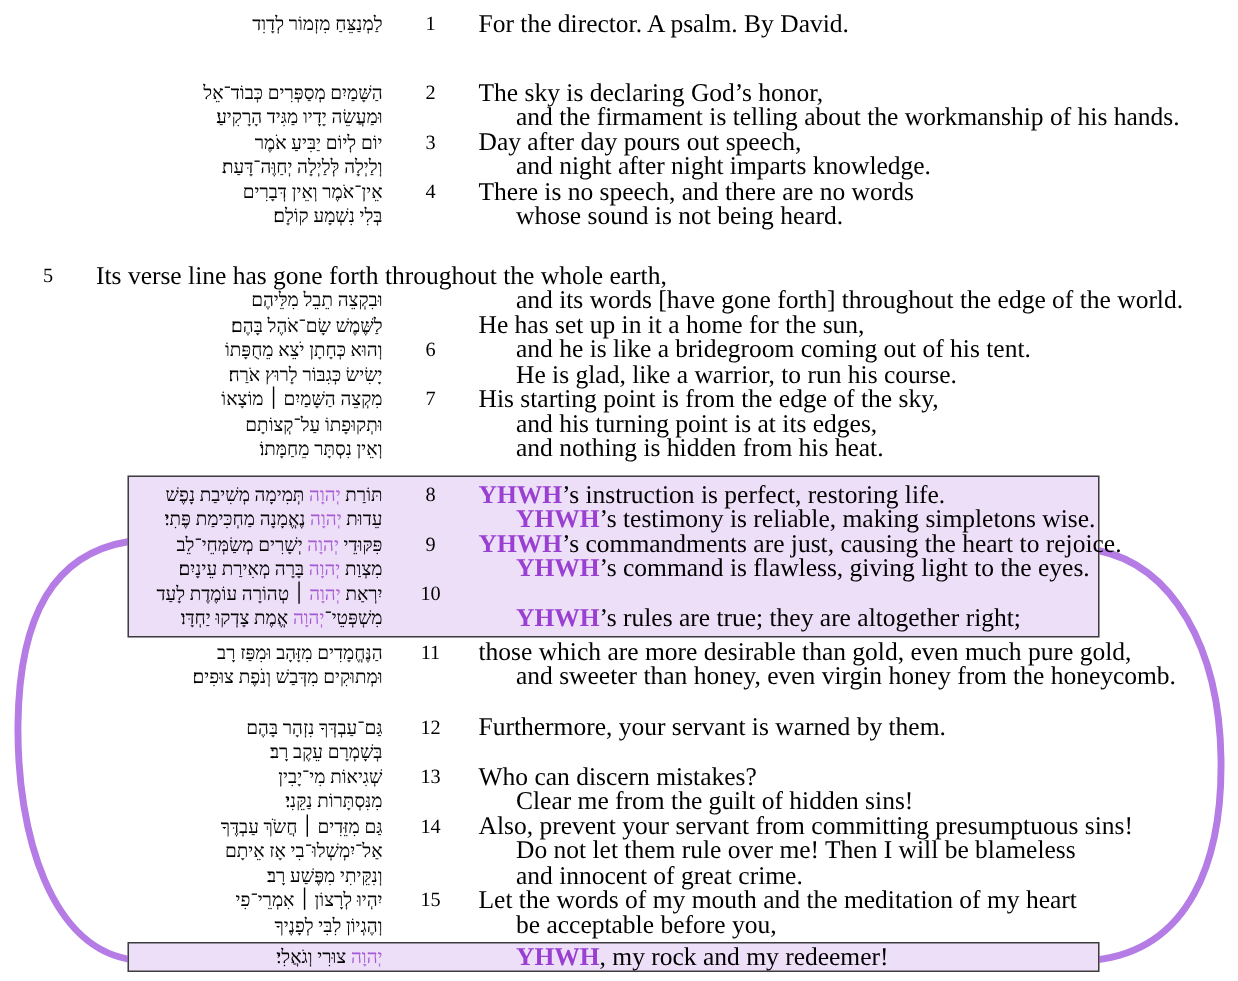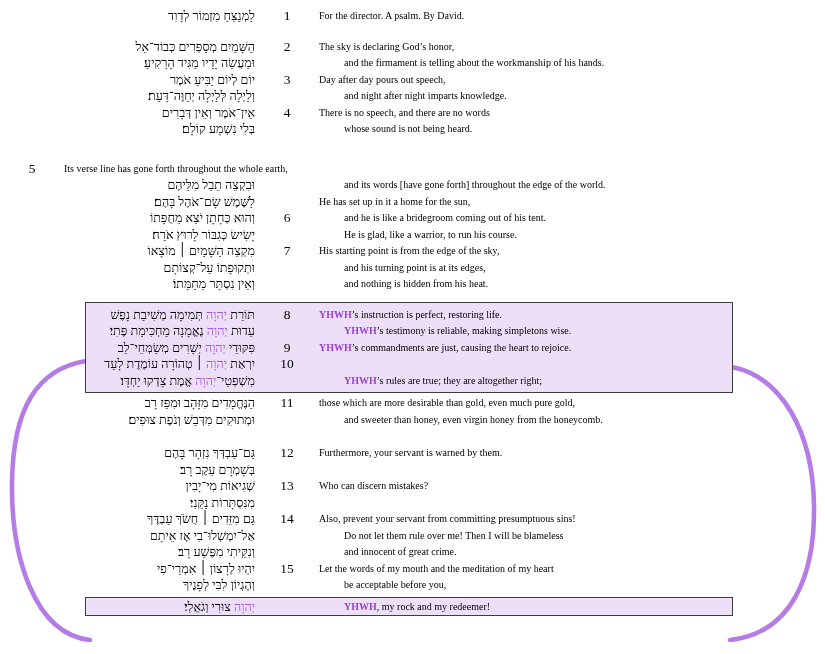--- a/index.html
+++ b/index.html
@@ -11,21 +11,21 @@
     color:var(--text,#000);
     overflow:hidden;
   }
   .overlay {
     position:absolute; left:0; top:0; width:825px; height:654px;
     pointer-events:none;
   }
   .psalm { position:relative; }
   .stanza { position:relative; }
   .stanza:nth-child(1){ margin-top:8px; }
-  .stanza:nth-child(2){ margin-top:14px; }
+  .stanza:nth-child(2){ margin-top:29px; }
   .stanza:nth-child(3){ margin-top:23px; }
   .stanza:nth-child(4){ margin-top:14px; }
   .stanza:nth-child(5){ margin-top:6px; }
   .stanza:nth-child(6){ margin-top:17px; }
   .stanza:nth-child(7){ margin-top:5px; }
   .stanza.boxed::before {
     content:""; position:absolute;
     left:85px; right:92px; top:-5px; bottom:-4px;
     background:var(--box-fill,#eedff8);
     border:1.6px solid var(--box-border,#3d3d3d);
@@ -35,21 +35,21 @@
     left:85px; right:92px; top:-2px; bottom:-1px;
     background:var(--box-fill,#eedff8);
     border:1.6px solid var(--box-border,#3d3d3d);
   }
   .row { position:relative; display:flex; align-items:flex-start; line-height:16.5px; }
   .heb {
     width:255px; direction:rtl; text-align:right;
     font-size:12.6px; white-space:nowrap;
   }
   .num { width:64px; text-align:center; font-size:13.5px; }
-  .eng { flex:1; font-size:10px; white-space:nowrap; }
+  .eng { flex:1; font-size:17px; white-space:nowrap; }
   .eng.ind { padding-left:25px; }
   .eng .hl { color:var(--yhwh-en,#993fd1); font-weight:bold; }
   .heb .hl { color:var(--yhwh-he,#a55ad5); }
   .brace { stroke:var(--brace,#b47ce4); stroke-width:4.6; fill:none; stroke-linecap:round; }
 </style>
 </head>
 <body>
 
 <div class="page">
 
@@ -149,20 +149,25 @@
           <div class="heb"><span>עֵדוּת </span><span class="hl">יְהוָה</span><span> נֶאֱמָנָה מַחְכִּימַת פֶּתִי׃</span></div>
           <div class="num"></div>
           <div class="eng ind"><span class="hl">YHWH</span><span>’s testimony is reliable, making simpletons wise.</span></div>
         </div>
         <div class="row">
           <div class="heb"><span>פִּקּוּדֵי </span><span class="hl">יְהוָה</span><span> יְשָׁרִים מְשַׂמְּחֵי־לֵב</span></div>
           <div class="num">9</div>
           <div class="eng"><span class="hl">YHWH</span><span>’s commandments are just, causing the heart to rejoice.</span></div>
         </div>
         <div class="row">
+          <div class="heb"><span>מִצְוַת </span><span class="hl">יְהוָה</span><span> בָּרָה מְאִירַת עֵינָיִם׃</span></div>
+          <div class="num"></div>
+          <div class="eng ind"><span class="hl">YHWH</span><span>’s command is flawless, giving light to the eyes.</span></div>
+        </div>
+        <div class="row">
           <div class="heb"><span>יִרְאַת </span><span class="hl">יְהוָה</span><span> ׀ טְהוֹרָה עוֹמֶדֶת לָעַד</span></div>
           <div class="num">10</div>
         </div>
         <div class="row">
           <div class="heb"><span>מִשְׁפְּטֵי־</span><span class="hl">יְהוָה</span><span> אֱמֶת צָדְקוּ יַחְדָּו׃</span></div>
           <div class="num"></div>
           <div class="eng ind"><span class="hl">YHWH</span><span>’s rules are true; they are altogether right;</span></div>
         </div>
       </div>
       <div class="stanza">
@@ -188,20 +193,21 @@
           <div class="num"></div>
         </div>
         <div class="row">
           <div class="heb"><span>שְׁגִיאוֹת מִי־יָבִין</span></div>
           <div class="num">13</div>
           <div class="eng"><span>Who can discern mistakes?</span></div>
         </div>
         <div class="row">
           <div class="heb"><span>מִנִּסְתָּרוֹת נַקֵּנִי׃</span></div>
           <div class="num"></div>
+          <div class="eng ind"><span>Clear me from the guilt of hidden sins!</span></div>
         </div>
         <div class="row">
           <div class="heb"><span>גַּם מִזֵּדִים ׀ חֲשֹׂךְ עַבְדֶּךָ</span></div>
           <div class="num">14</div>
           <div class="eng"><span>Also, prevent your servant from committing presumptuous sins!</span></div>
         </div>
         <div class="row">
           <div class="heb"><span>אַל־יִמְשְׁלוּ־בִי אָז אֵיתָם</span></div>
           <div class="num"></div>
           <div class="eng ind"><span>Do not let them rule over me! Then I will be blameless</span></div>

